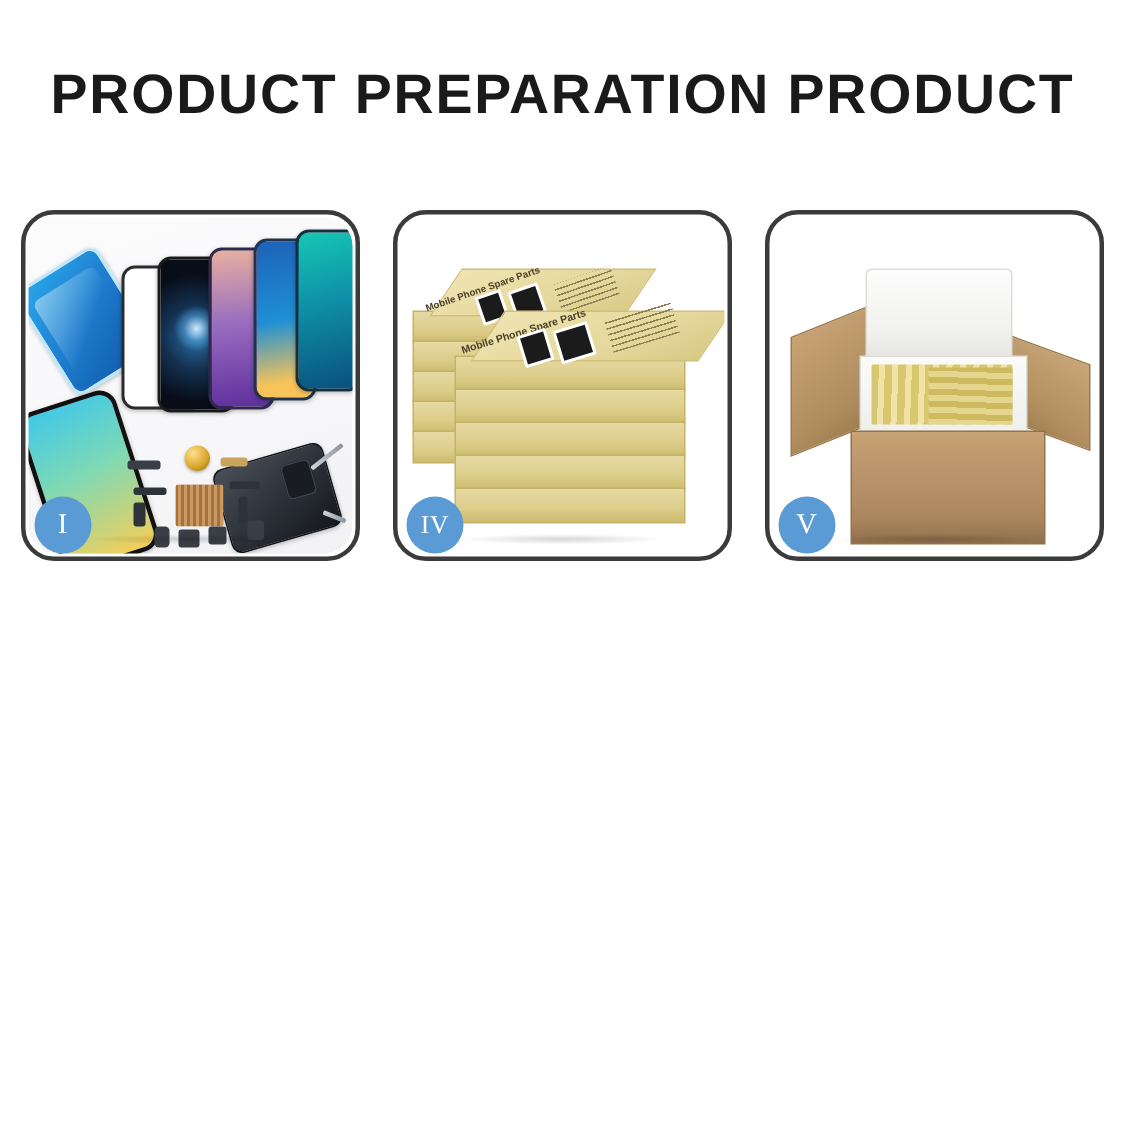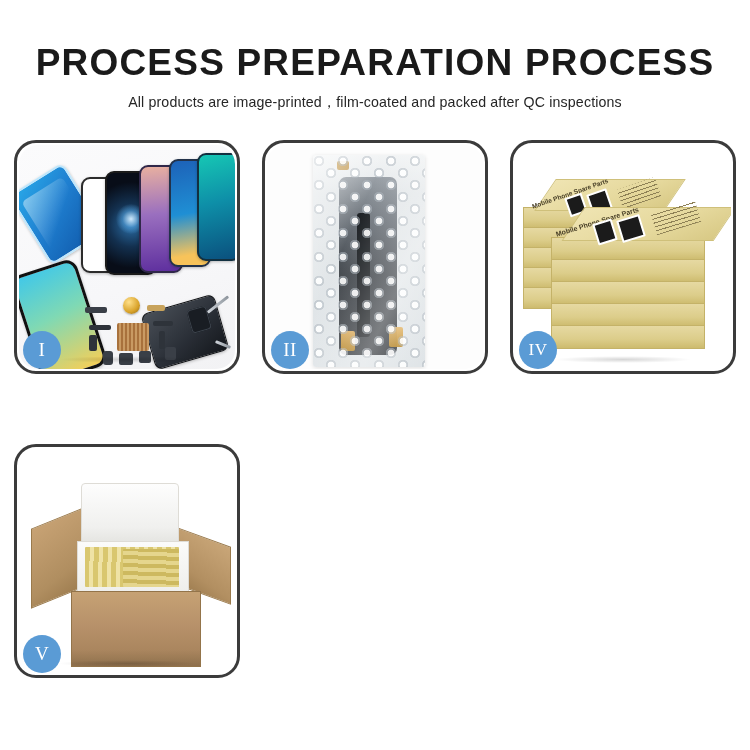--- a/index.html
+++ b/index.html
@@ -368,22 +368,21 @@
 
   .shadow {
     position:absolute; left:18%; bottom:6px; width:64%; height:7px;
     background: radial-gradient(ellipse at center, rgba(0,0,0,.16), rgba(0,0,0,0) 70%);
   }
 </style>
 </head>
 <body>
 
 <div class="header">
-  <h1 class="title">PROCESS PREPARATION PROCESS</h1>
-  <p class="subtitle">All products are image-printed，film-coated and packed after QC inspections</p>
+  <h1 class="title">PRODUCT PREPARATION PRODUCT</h1>
 </div>
 
 <div class="grid">
 
   <div class="panel">
     <div class="panel-photo p1">
       <div class="ph ph-film"></div>
       <div class="ph ph-glass"></div>
       <div class="ph ph-dark"></div>
       <div class="ph ph-purple"></div>
@@ -404,34 +403,20 @@
       <div class="chip" style="left:120px; top:206px; width:12px; height:12px;"></div>
       <div class="chip" style="left:146px; top:202px; width:11px; height:13px;"></div>
       <div class="chip" style="left:128px; top:160px; width:18px; height:6px; background:#c8a35c;"></div>
       <div class="tool" style="left:186px; top:158px; width:26px; height:3px; transform:rotate(-38deg);"></div>
       <div class="tool" style="left:196px; top:198px; width:16px; height:3px; transform:rotate(22deg);"></div>
       <div class="shadow"></div>
     </div>
     <div class="badge">I</div>
   </div>
 
-  <div class="panel">
-    <div class="panel-photo p2">
-      <div class="bag">
-        <div class="bag-item"></div>
-        <div class="bag-flex"></div>
-        <div class="bag-head"></div>
-        <div class="bag-tab" style="left:28px; top:176px;"></div>
-        <div class="bag-tab" style="left:76px; top:172px;"></div>
-        <div class="bubbles"></div>
-        <div class="bag-sheen"></div>
-      </div>
-    </div>
-    <div class="badge">II</div>
-  </div>
 
 
   <div class="panel">
     <div class="panel-photo p4">
       <div class="stack">
 
         <div class="kbox" style="left:8px; top:62px;  width:100px; height:20px;"></div>
         <div class="kbox" style="left:8px; top:82px;  width:100px; height:20px;"></div>
         <div class="kbox" style="left:8px; top:102px; width:100px; height:20px;"></div>
         <div class="kbox" style="left:8px; top:122px; width:100px; height:20px;"></div>

